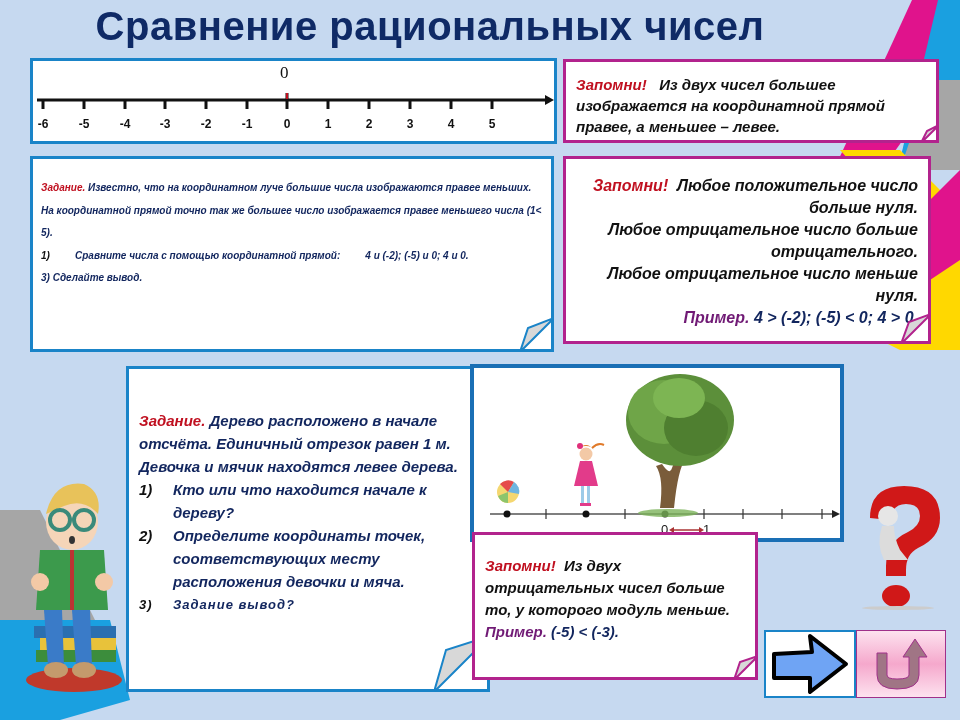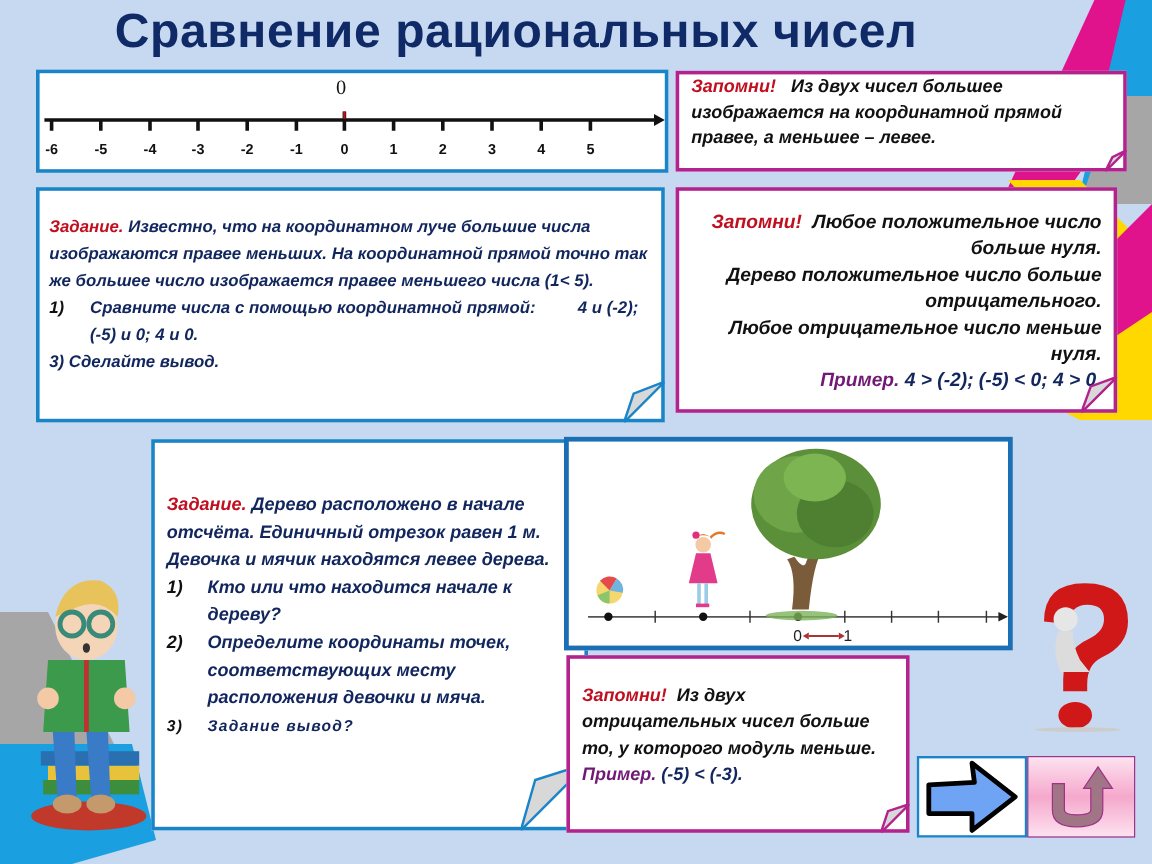--- a/index.html
+++ b/index.html
@@ -86,32 +86,32 @@
     <span style="left:214px">-1</span>
     <span style="left:254px">0</span>
     <span style="left:295px">1</span>
     <span style="left:336px">2</span>
     <span style="left:377px">3</span>
     <span style="left:418px">4</span>
     <span style="left:459px">5</span>
   </div>
 </div>
 
-<div class="card pink" style="left:563px;top:59px;width:376px;height:84px;padding:0 10px;">
+<div class="card pink" style="left:563px;top:59px;width:376px;height:84px;padding:12px 10px;">
   <div class="txt black" style="font-size:15px;line-height:21px;">
     <span class="red">Запомни!</span>&nbsp;&nbsp;
     <span>Из двух чисел большее изображается на координатной прямой правее, а меньшее – левее.</span>
   </div>
   <svg class="curl" width="18" height="18" style="right:-3px;bottom:-3px;width:18px;height:18px;">
     <polygon points="0,18 18,0 6,6" fill="#d8d8d8" stroke="#b2238d" stroke-width="2"></polygon>
   </svg>
 </div>
 
 <div class="card blue" style="left:30px;top:156px;width:524px;height:196px;padding:18px 8px 8px 8px;">
-  <div class="txt" style="font-size:14px;line-height:22.5px;">
+  <div class="txt" style="font-size:10px;line-height:22.5px;">
     <span class="red">Задание.</span>
     <span>Известно, что на координатном луче большие числа изображаются правее меньших.  На координатной прямой точно так же большее число изображается правее меньшего числа (1&lt; 5).</span>
     <ol class="list">
       <li>
         <span class="num">1)</span>
         <span>
           <span>Сравните числа с помощью координатной прямой:</span>
           &nbsp;&nbsp;&nbsp;&nbsp;&nbsp;&nbsp;&nbsp;&nbsp;<span style="font-weight:bold">4 и (-2);  (-5) и 0;  4 и 0.</span>
         </span>
       </li>
@@ -120,21 +120,21 @@
   </div>
   <svg class="curl" width="34" height="34" style="right:-3px;bottom:-3px;width:34px;height:34px;">
     <polygon points="0,34 34,0 8,10" fill="#d8d8d8" stroke="#1a84c8" stroke-width="2"></polygon>
   </svg>
 </div>
 
 <div class="card pink" style="left:563px;top:156px;width:368px;height:188px;padding:16px 10px 8px 10px;">
   <div class="txt black" style="font-size:16px;line-height:22px;text-align:right;">
     <span class="red">Запомни!</span>&nbsp;
     <span>Любое положительное число больше нуля.</span><br>
-    <span>Дерево положительное число больше отрицательного.</span><br>
+    <span>Любое отрицательное число больше отрицательного.</span><br>
     <span>Любое отрицательное число меньше нуля.</span><br>
     <span class="lblue">Пример.</span>
     <span class="navy">4 &gt; (-2);  (-5) &lt; 0;  4 &gt; 0.</span>
   </div>
   <svg class="curl" width="30" height="30" style="right:-3px;bottom:-3px;width:30px;height:30px;">
     <polygon points="0,30 30,0 8,8" fill="#d8d8d8" stroke="#b2238d" stroke-width="2"></polygon>
   </svg>
 </div>
 
 <div class="card blue" style="left:126px;top:366px;width:364px;height:326px;padding:40px 10px 8px 10px;">
@@ -202,21 +202,21 @@
     <ellipse cx="194" cy="145" rx="30" ry="4" fill="#7cb35a" opacity="0.8"></ellipse>
     <ellipse cx="206" cy="52" rx="54" ry="46" fill="#5c8f3a"></ellipse>
     <ellipse cx="190" cy="44" rx="36" ry="32" fill="#6fa548"></ellipse>
     <ellipse cx="222" cy="60" rx="32" ry="28" fill="#4f7f30"></ellipse>
     <ellipse cx="205" cy="30" rx="26" ry="20" fill="#7db553"></ellipse>
   </svg>
   <span style="position:absolute;left:187px;top:154px;font-size:13px;color:#222;font-family:'Liberation Sans',sans-serif;">0</span>
   <span style="position:absolute;left:229px;top:154px;font-size:13px;color:#222;font-family:'Liberation Sans',sans-serif;">1</span>
 </div>
 
-<div class="card pink" style="left:472px;top:546px;width:286px;height:148px;padding:20px 10px 8px 10px;">
+<div class="card pink" style="left:472px;top:532px;width:286px;height:148px;padding:20px 10px 8px 10px;">
   <div class="txt black" style="font-size:15px;line-height:22px;">
     <span class="red">Запомни!</span>&nbsp;
     <span>Из двух отрицательных чисел больше то, у которого модуль меньше.</span><br>
     <span class="lblue">Пример.</span>
     <span class="navy">(-5) &lt;  (-3).</span>
   </div>
   <svg class="curl" width="24" height="24" style="right:-3px;bottom:-3px;width:24px;height:24px;">
     <polygon points="0,24 24,0 6,6" fill="#d8d8d8" stroke="#b2238d" stroke-width="2"></polygon>
   </svg>
 </div>

